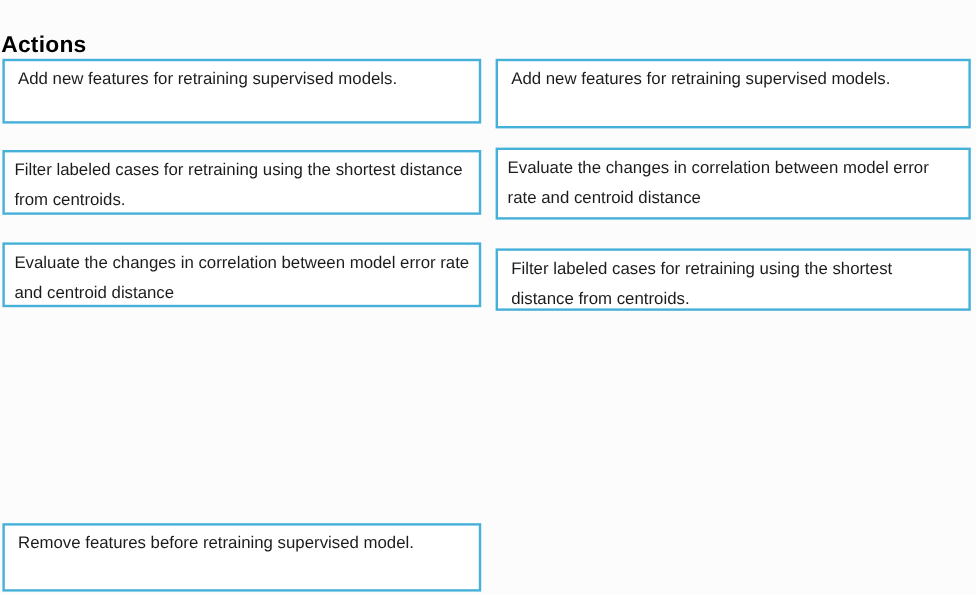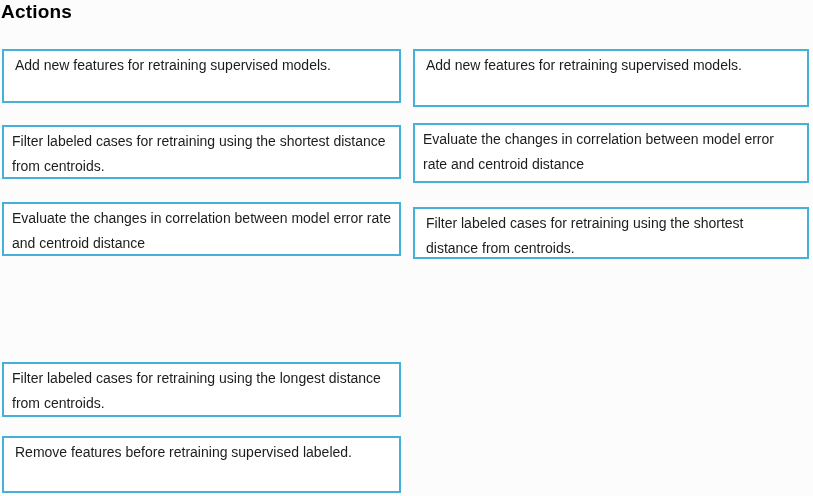--- a/index.html
+++ b/index.html
@@ -15,21 +15,21 @@
     background: #fcfcfc;
   }
   .col-title {
     position: absolute;
     top: 1px;
     font-size: 19px;
     font-weight: bold;
     color: #000000;
     letter-spacing: 0.2px;
   }
-  .col-title.actions { left: 1px; }
+  .col-title.actions { left: 1px; margin-top: 26px; }
   .col-title.answer  { left: 410px; }
   .abox {
     position: absolute;
     background: #ffffff;
     border: 2px solid var(--accent, #45b0d8);
     padding: 2px 8px;
     font-size: 14px;
     line-height: 25px;
     color: #1c1c1c;
     overflow: hidden;
@@ -60,25 +60,22 @@
 
   <div class="abox l1 indent">
     <span>Add new features for retraining supervised models.</span>
   </div>
   <div class="abox l2">
     <span>Filter labeled cases for retraining using the shortest distance from centroids.</span>
   </div>
   <div class="abox l3">
     <span>Evaluate the changes in correlation between model error rate and centroid distance</span>
   </div>
-  <div class="abox l5">
-    <span>Filter labeled cases for retraining using the longest distance from centroids.</span>
-  </div>
   <div class="abox l6 indent">
-    <span>Remove features before retraining supervised labeled.</span>
+    <span>Remove features before retraining supervised model.</span>
   </div>
 
   <div class="abox r1 indent">
     <span>Add new features for retraining supervised models.</span>
   </div>
   <div class="abox r2">
     <span>Evaluate the changes in correlation between model error rate and centroid distance</span>
   </div>
   <div class="abox r3 indent">
     <span>Filter labeled cases for retraining using the shortest distance from centroids.</span>

